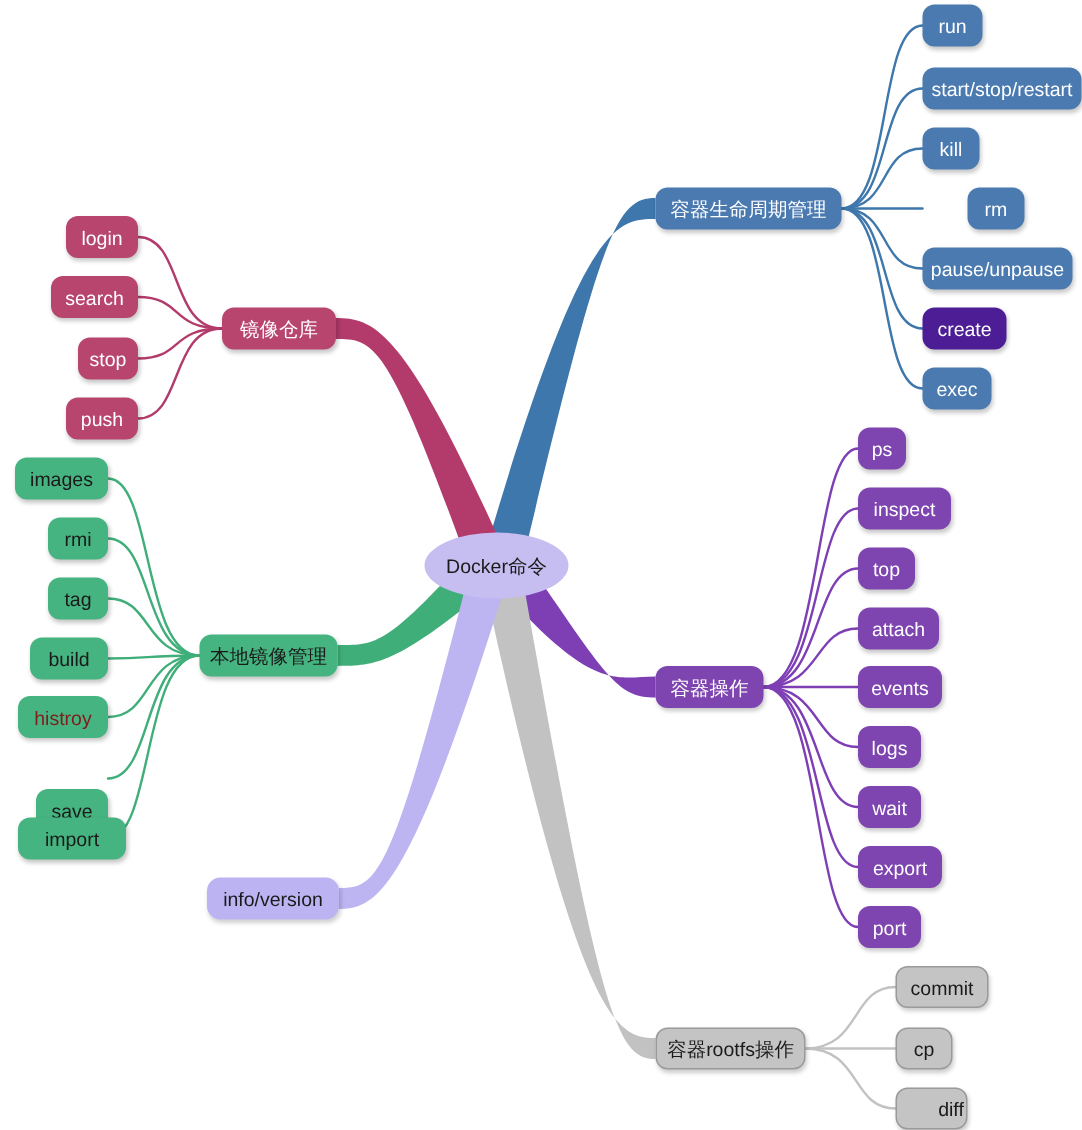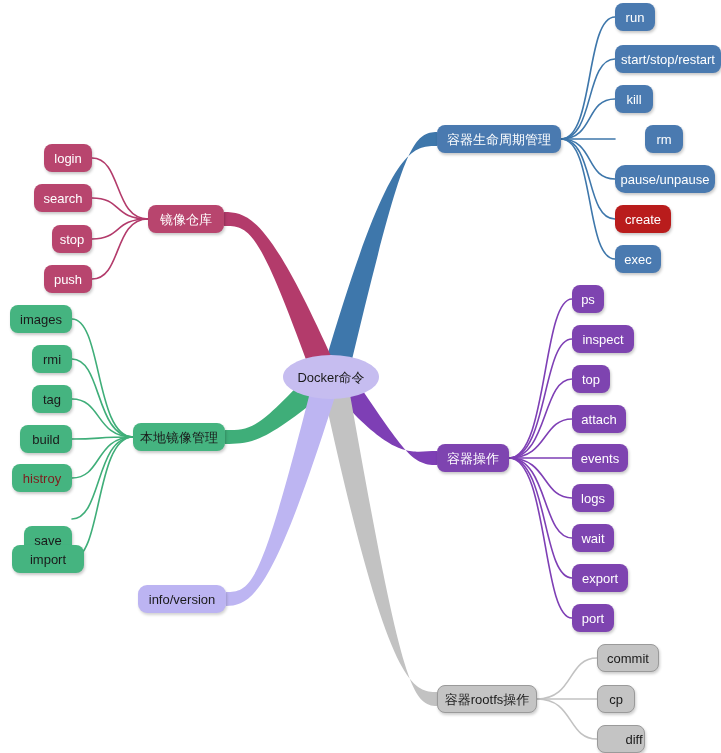--- a/index.html
+++ b/index.html
@@ -109,24 +109,24 @@
       </div>
       <div class="node" style="left: 615px; top: 45px; width: 106px; background: rgb(74, 122, 176); color: rgb(255, 255, 255);">
         <span class="node-label">start/stop/restart</span>
       </div>
       <div class="node" style="left: 615px; top: 85px; width: 38px; background: rgb(74, 122, 176); color: rgb(255, 255, 255);">
         <span class="node-label">kill</span>
       </div>
       <div class="node" style="left: 615px; top: 125px; width: 38px; background: rgb(74, 122, 176); color: rgb(255, 255, 255); margin-left: 30px;">
         <span class="node-label">rm</span>
       </div>
-      <div class="node" style="left: 615px; top: 165px; width: 100px; background: rgb(74, 122, 176); color: rgb(255, 255, 255); border-radius: 10px;">
+      <div class="node" style="left: 615px; top: 165px; width: 100px; background: rgb(74, 122, 176); color: rgb(255, 255, 255);">
         <span class="node-label">pause/unpause</span>
       </div>
-      <div class="node" style="left: 615px; top: 205px; width: 56px; background: #b91c1c; color: rgb(255, 255, 255);">
+      <div class="node" style="left: 615px; top: 205px; width: 56px; background: #4c1d95; color: rgb(255, 255, 255);">
         <span class="node-label">create</span>
       </div>
       <div class="node" style="left: 615px; top: 245px; width: 46px; background: rgb(74, 122, 176); color: rgb(255, 255, 255);">
         <span class="node-label">exec</span>
       </div>
       <div class="node" style="left: 437px; top: 444px; width: 72px; background: rgb(126, 68, 176); color: rgb(255, 255, 255);">
         <span class="node-label">容器操作</span>
       </div>
       <div class="node" style="left: 572px; top: 285px; width: 32px; background: rgb(126, 68, 176); color: rgb(255, 255, 255);">
         <span class="node-label">ps</span>

